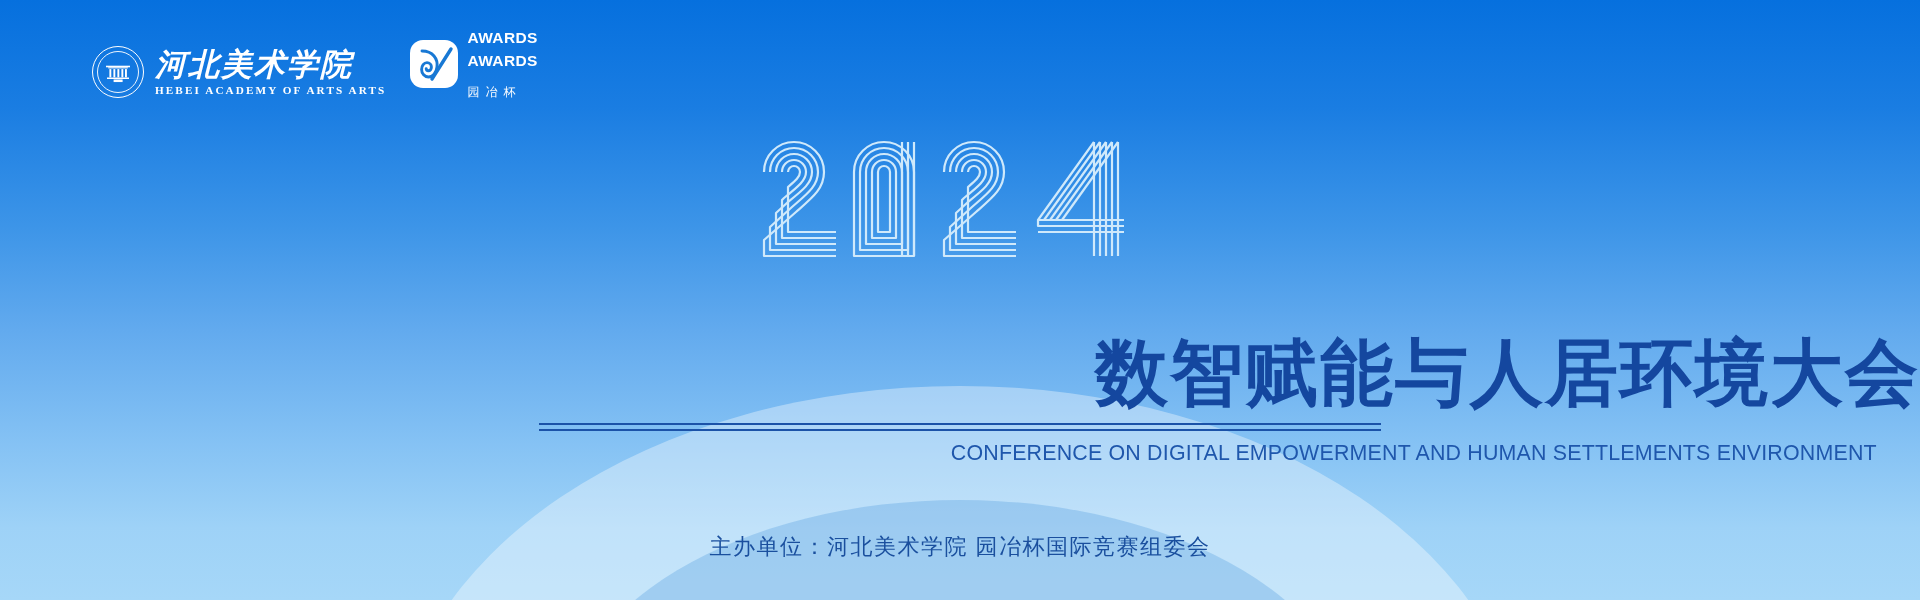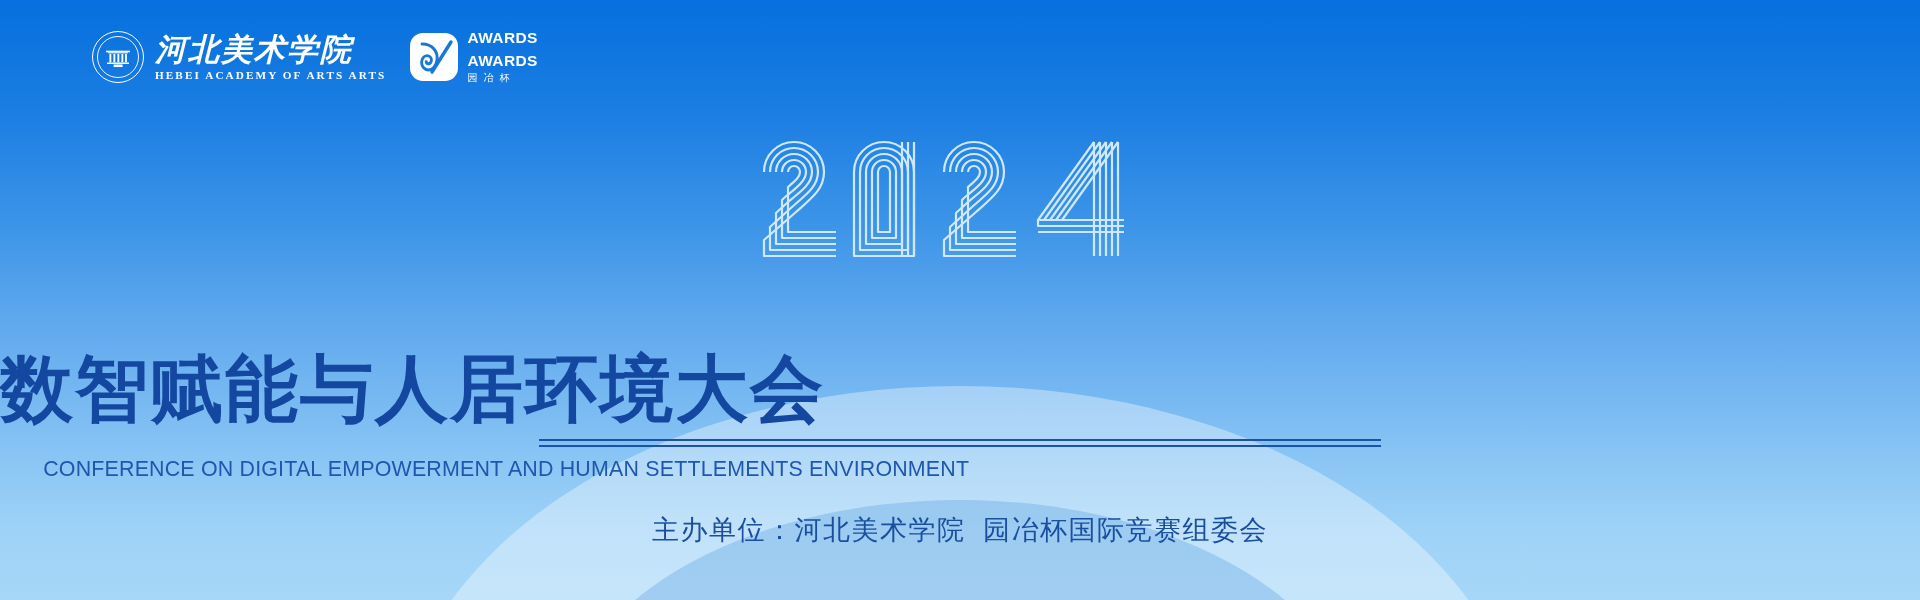--- a/index.html
+++ b/index.html
@@ -101,40 +101,40 @@
   }
   .yuanye-text { display:flex; flex-direction:column; line-height:1; }
   .yuanye-l1, .yuanye-l2 {
     font-size:15.5px;
     font-weight:700;
     color:#ffffff;
     letter-spacing:0.4px;
   }
   .yuanye-l2 { margin-top:7px; }
   .yuanye-cn {
-    margin-top:5px;
-    font-size:10px;
+    margin-top:18px;
+    font-size:12px;
     color:#ffffff;
     letter-spacing:6px;
     white-space:nowrap;
   }
 
   
   #year-block {
     position:absolute;
     left:0; right:0; top:136px;
     display:flex; justify-content:center;
   }
   #year-svg { display:block; }
 
   
   #title-block {
     position:absolute;
-    left:0; right:0; top:352px;
-    text-align:left;
+    left:0; right:0; top:336px;
+    text-align:right;
   }
   #main-title {
     font-family:"DejaVu Sans","Liberation Sans",sans-serif;
     font-size:73px;
     font-weight:700;
     color:#14479f;
     letter-spacing:2px;
     line-height:1;
     white-space:nowrap;
   }
@@ -154,24 +154,24 @@
     font-weight:400;
     color:#1f57ac;
     letter-spacing:0.2px;
     white-space:nowrap;
     transform:scaleX(0.955);
   }
 
   
   #organizer {
     position:absolute;
-    left:0; right:0; top:512px;
+    left:0; right:0; top:532px;
     text-align:center;
-    font-family:Liberation Mono, monospace;
-    font-size:27px;
+    font-family:Liberation Sans, sans-serif;
+    font-size:22px;
     font-weight:400;
     color:#1a4f9e;
     letter-spacing:1.5px;
     white-space:nowrap;
   }
 </style>
 </head>
 <body>
 
 <div id="banner">

